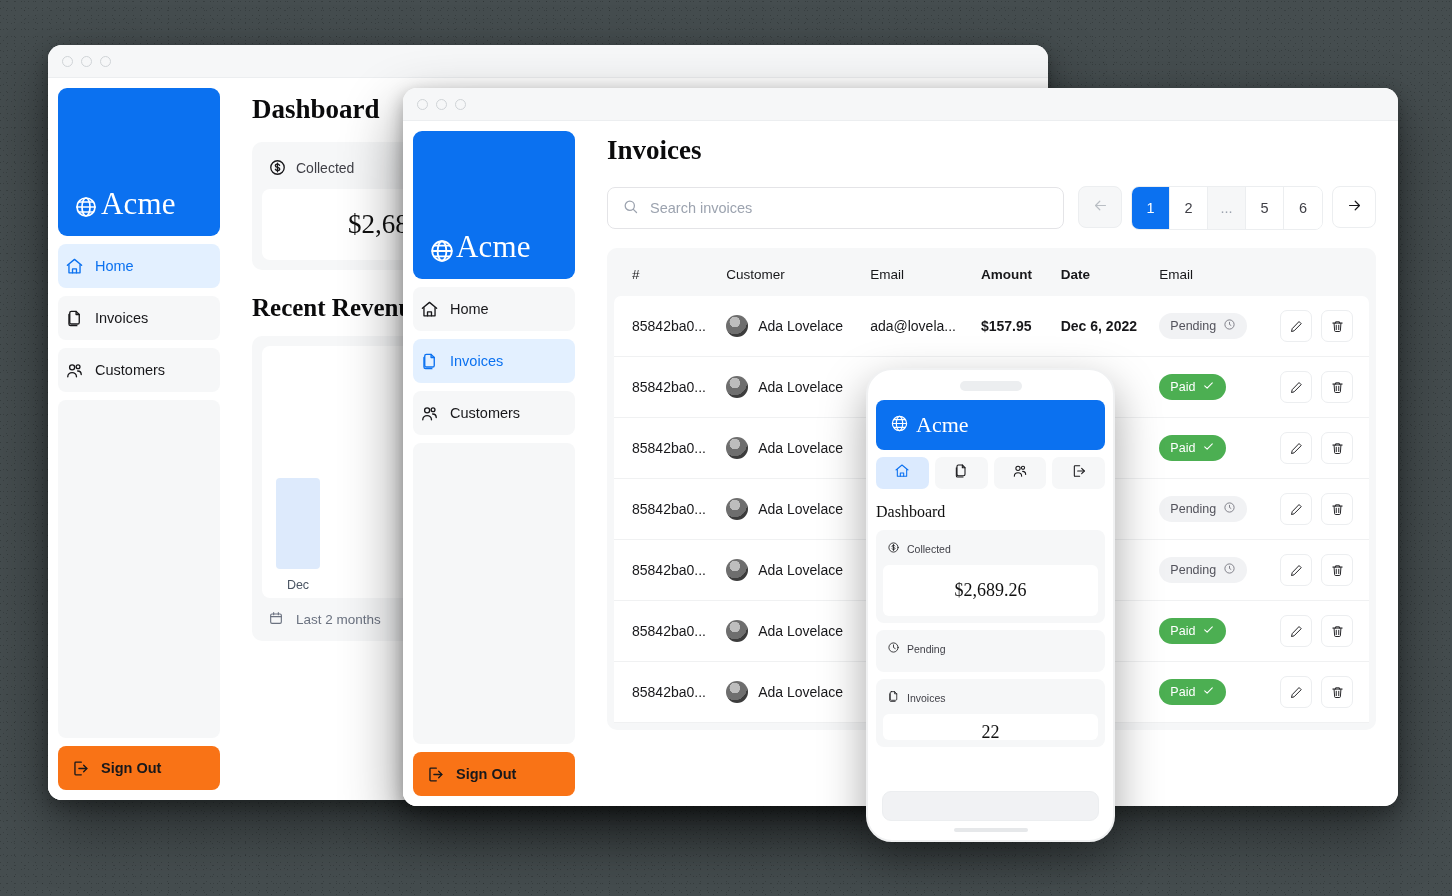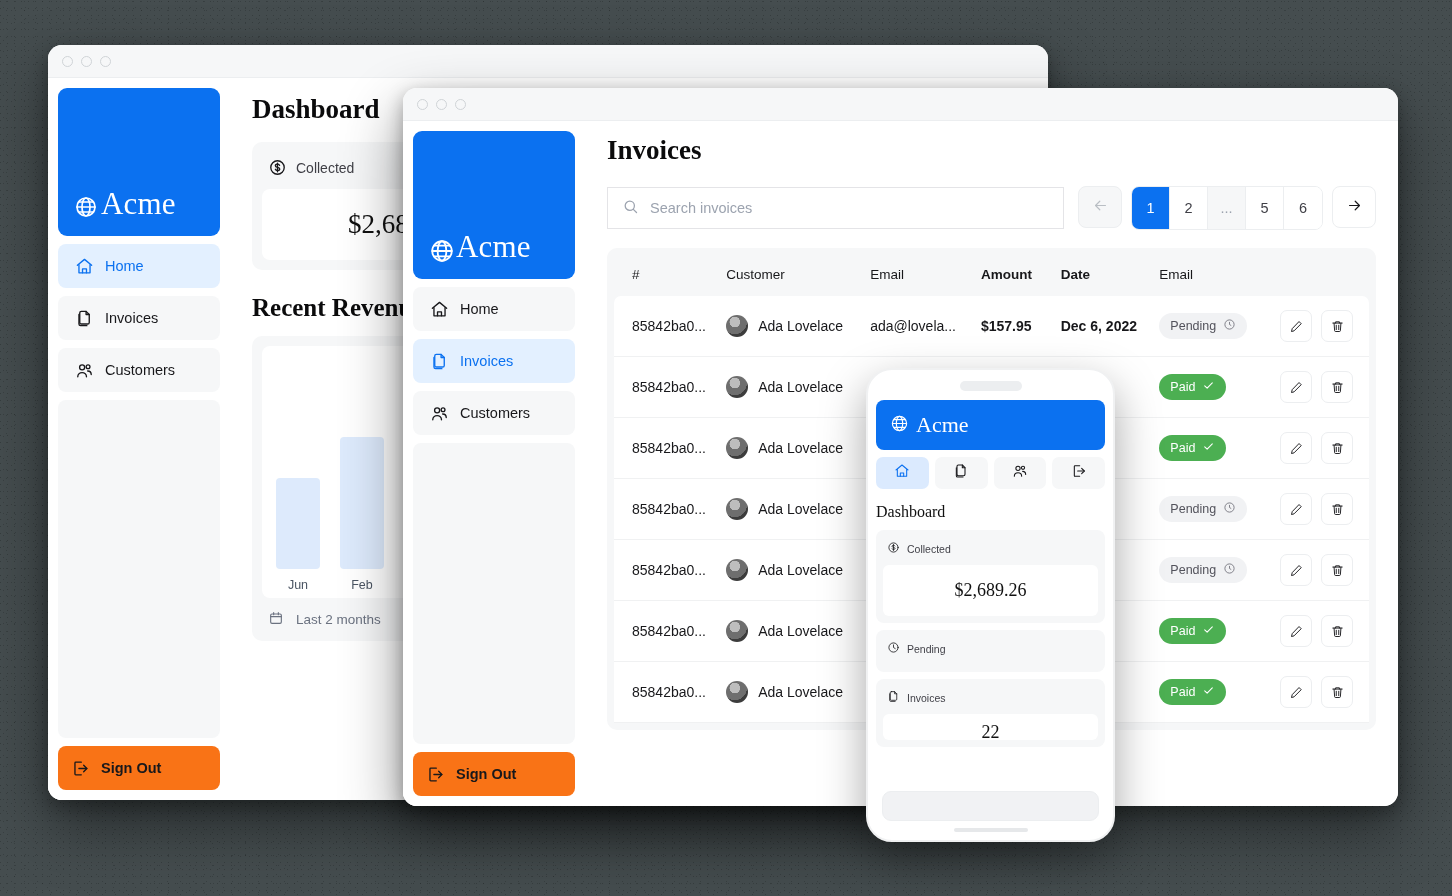--- a/index.html
+++ b/index.html
@@ -65,21 +65,21 @@
     padding: 0 0 14px 16px;
     color: #fff;
     flex: 0 0 auto;
   }
   .brand-inner { display: flex; align-items: center; gap: 8px; }
   .brand-name { font-size: 31px; letter-spacing: .2px; }
   .nav-item {
     height: 44px; border-radius: 8px;
     background: #f6f7f8;
     display: flex; align-items: center; gap: 11px;
-    padding: 0 17px;
+    padding: 0 7px;
     font-size: 14.5px; color: #18181b;
     flex: 0 0 auto;
   }
   .nav-item.active { background: #e3f0ff; color: #0b71f0; }
   .nav-item.active svg { stroke: #0b71f0; }
   .nav-filler { flex: 1 1 auto; background: #f6f7f8; border-radius: 8px; min-height: 10px; }
   .signout {
     height: 44px; border-radius: 8px; background: #f97316;
     display: flex; align-items: center; gap: 11px; padding: 0 13px;
     font-size: 14.5px; color: #18181b; font-weight: 600;
@@ -118,21 +118,21 @@
   .inv-title { font-size: 27px; color:#0b0b0c; }
   .btn-primary {
     background:#0b71f0; color:#fff; border-radius: 8px;
     height: 40px; padding: 0 17px;
     display:flex; align-items:center; gap:26px;
     font-size:14.5px; border:none; cursor:pointer;
     font-family: "Liberation Sans", sans-serif;
   }
   .searchrow { display:flex; align-items:center; gap: 14px; margin-bottom: 18px; }
   .search {
-    flex: 1 1 auto; height: 42px; border:1px solid #e4e4e7; border-radius:0;
+    flex: 1 1 auto; height: 42px; border:1px solid #e4e4e7; border-radius:8px;
     display:flex; align-items:center; gap:11px; padding: 0 14px;
     font-size: 14.5px; color:#9ca3af; background:#fff;
   }
   .pager { display:flex; gap:9px; }
   .pgroup { display:flex; border:1px solid #eceef0; border-radius:8px; overflow:hidden; }
   .pgbtn {
     width: 38px; height: 42px; display:flex; align-items:center; justify-content:center;
     font-size:14.5px; color:#3f3f46; border-right:1px solid #eceef0; background:#fff;
     cursor:pointer;
   }
@@ -295,25 +295,21 @@
         <div class="serif card-val">$2,689.26</div>
       </div>
 
       <h2 class="serif sect-title">Recent Revenue</h2>
 
       <div class="chartcard">
         <div class="chartinner">
           <div class="plot">
             <div class="barcol">
               <div class="bar" id="bar0" style="height: 91px;"></div>
-              <div class="barlabel">Jun</div>
-            </div>
-            <div class="barcol">
-              <div class="bar" id="bar1" style="height: 132px;"></div>
-              <div class="barlabel">Feb</div>
+              <div class="barlabel">Dec</div>
             </div>
           </div>
         </div>
         <div class="chartfoot">
           <span class="ico"><svg viewBox="0 0 24 24" style="stroke:#6b7280;width:16px;height:16px">
                 <rect x="4" y="6" width="16" height="14" rx="2"></rect>
                 <path d="M4 10h16M8.5 4v3M15.5 4v3"></path>
               </svg></span>
           <span>Last 2 months</span>
         </div>

